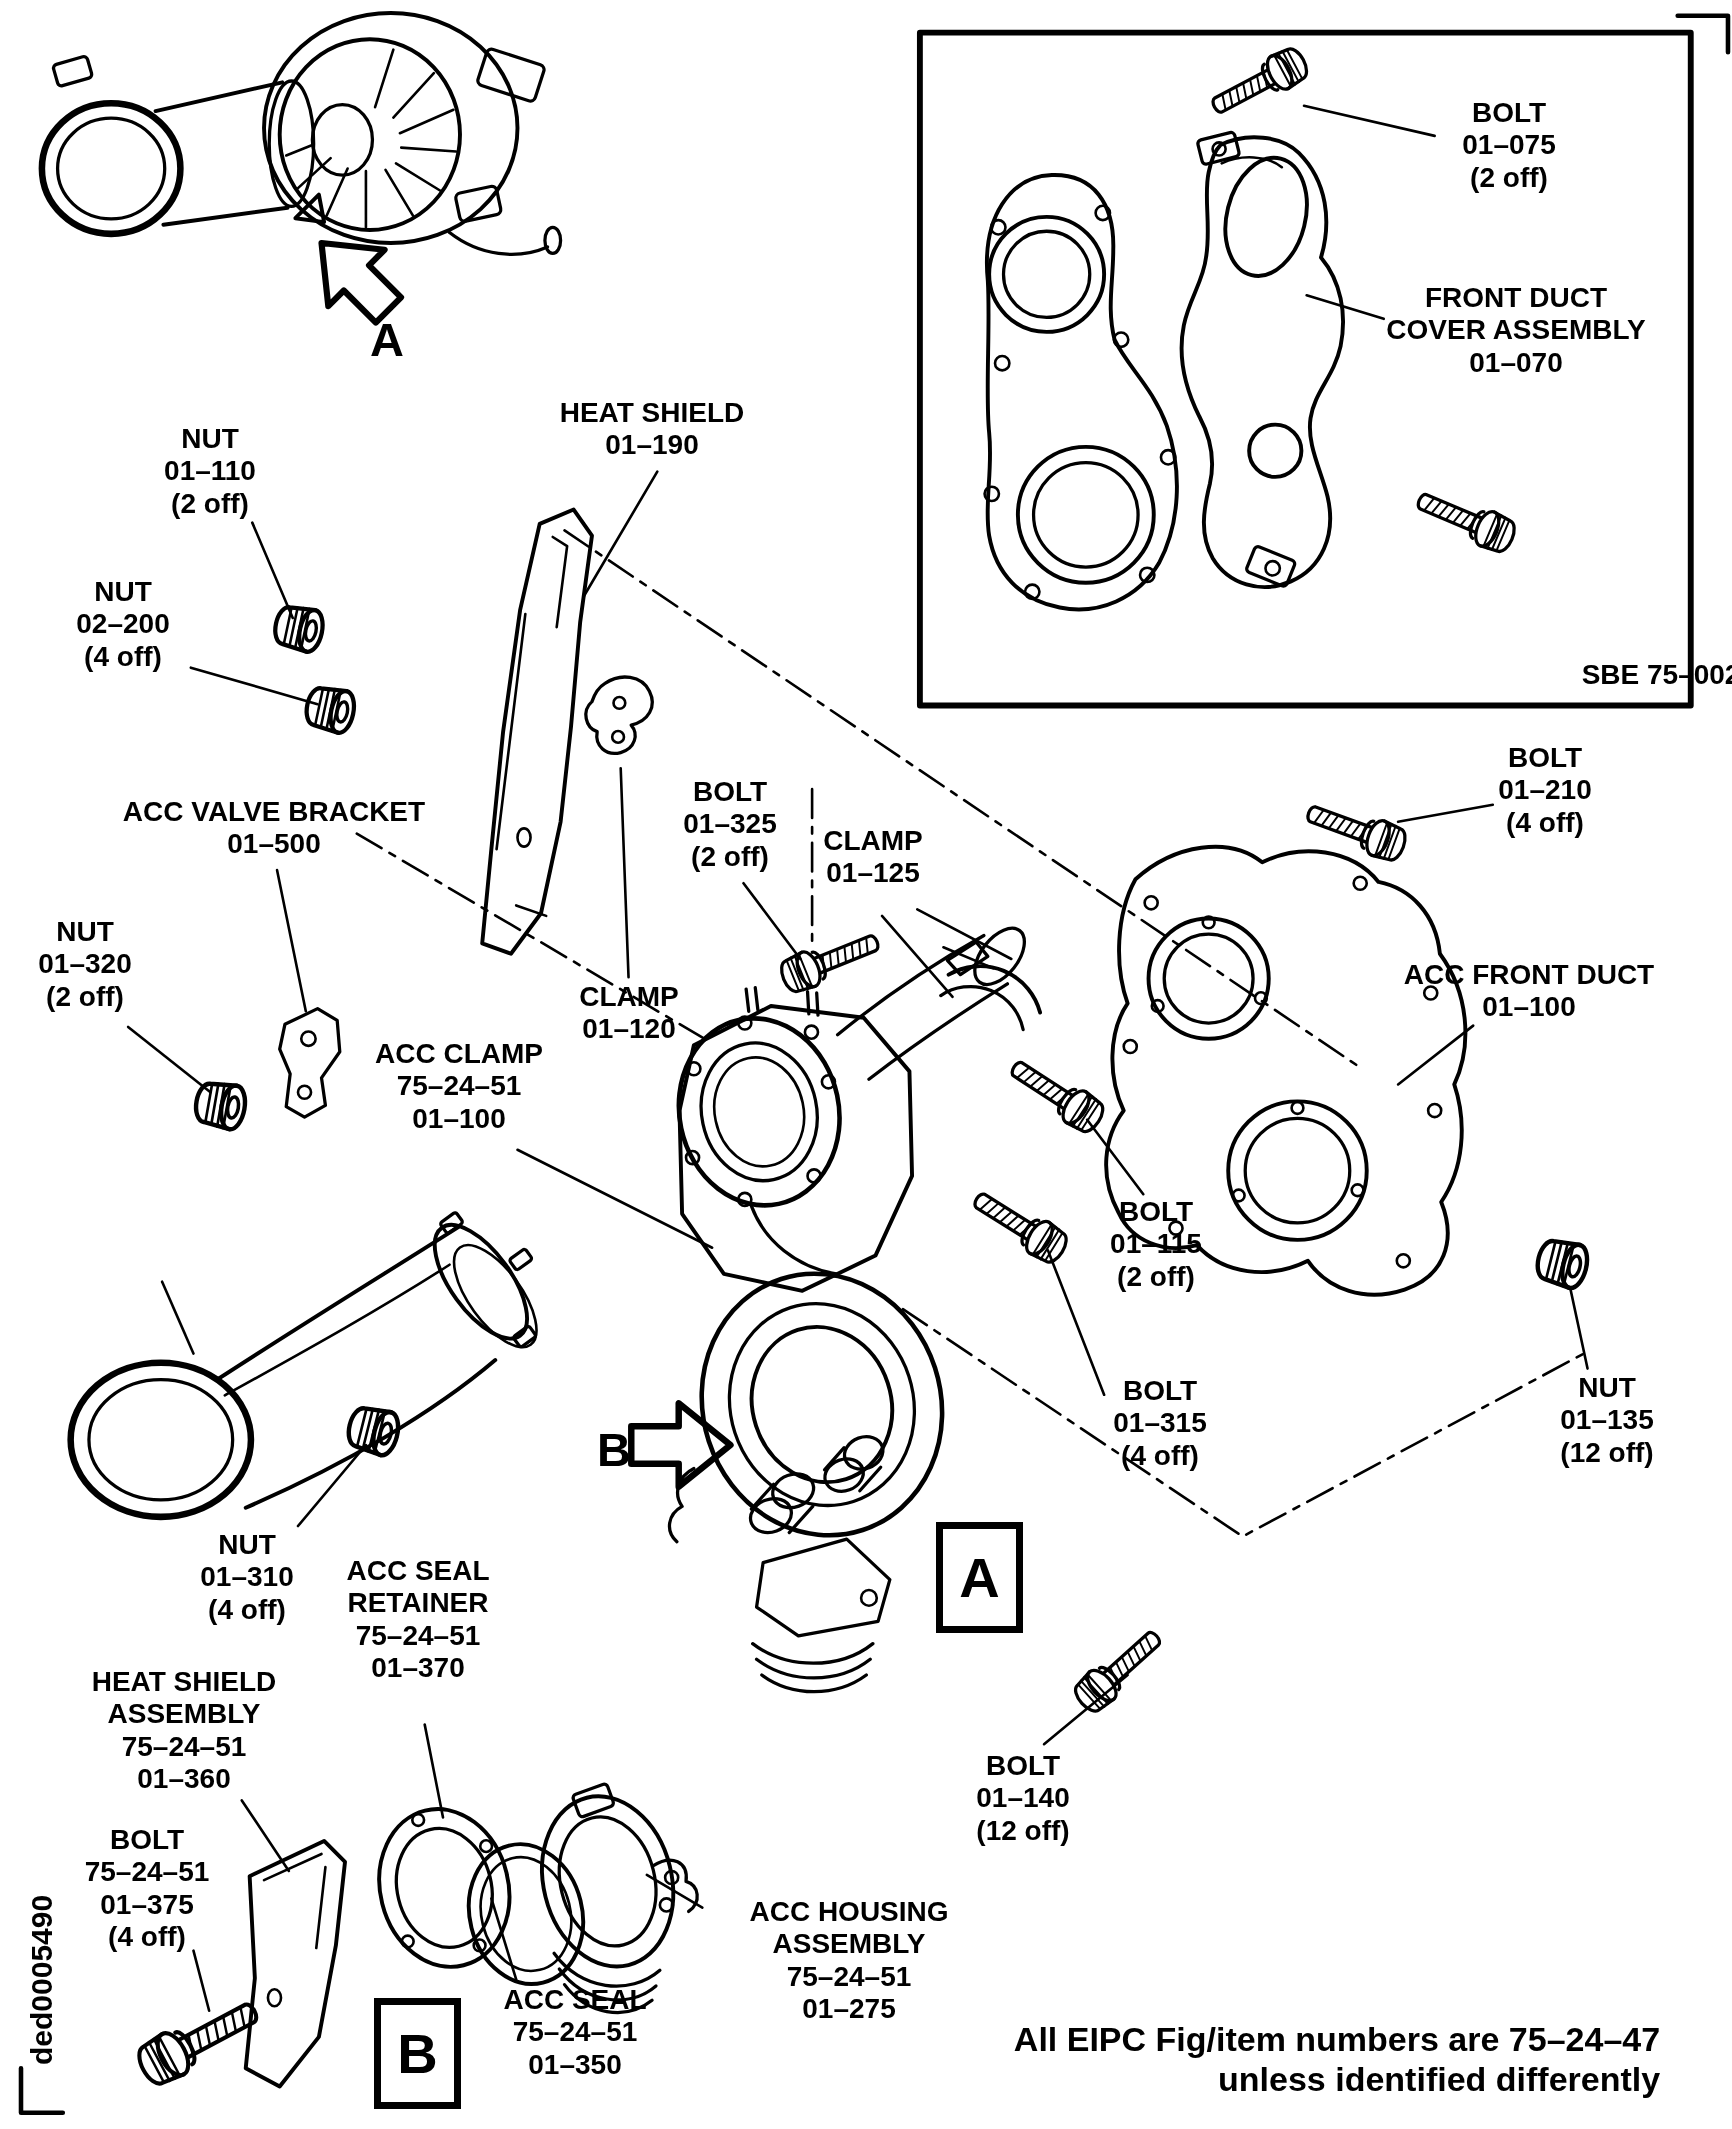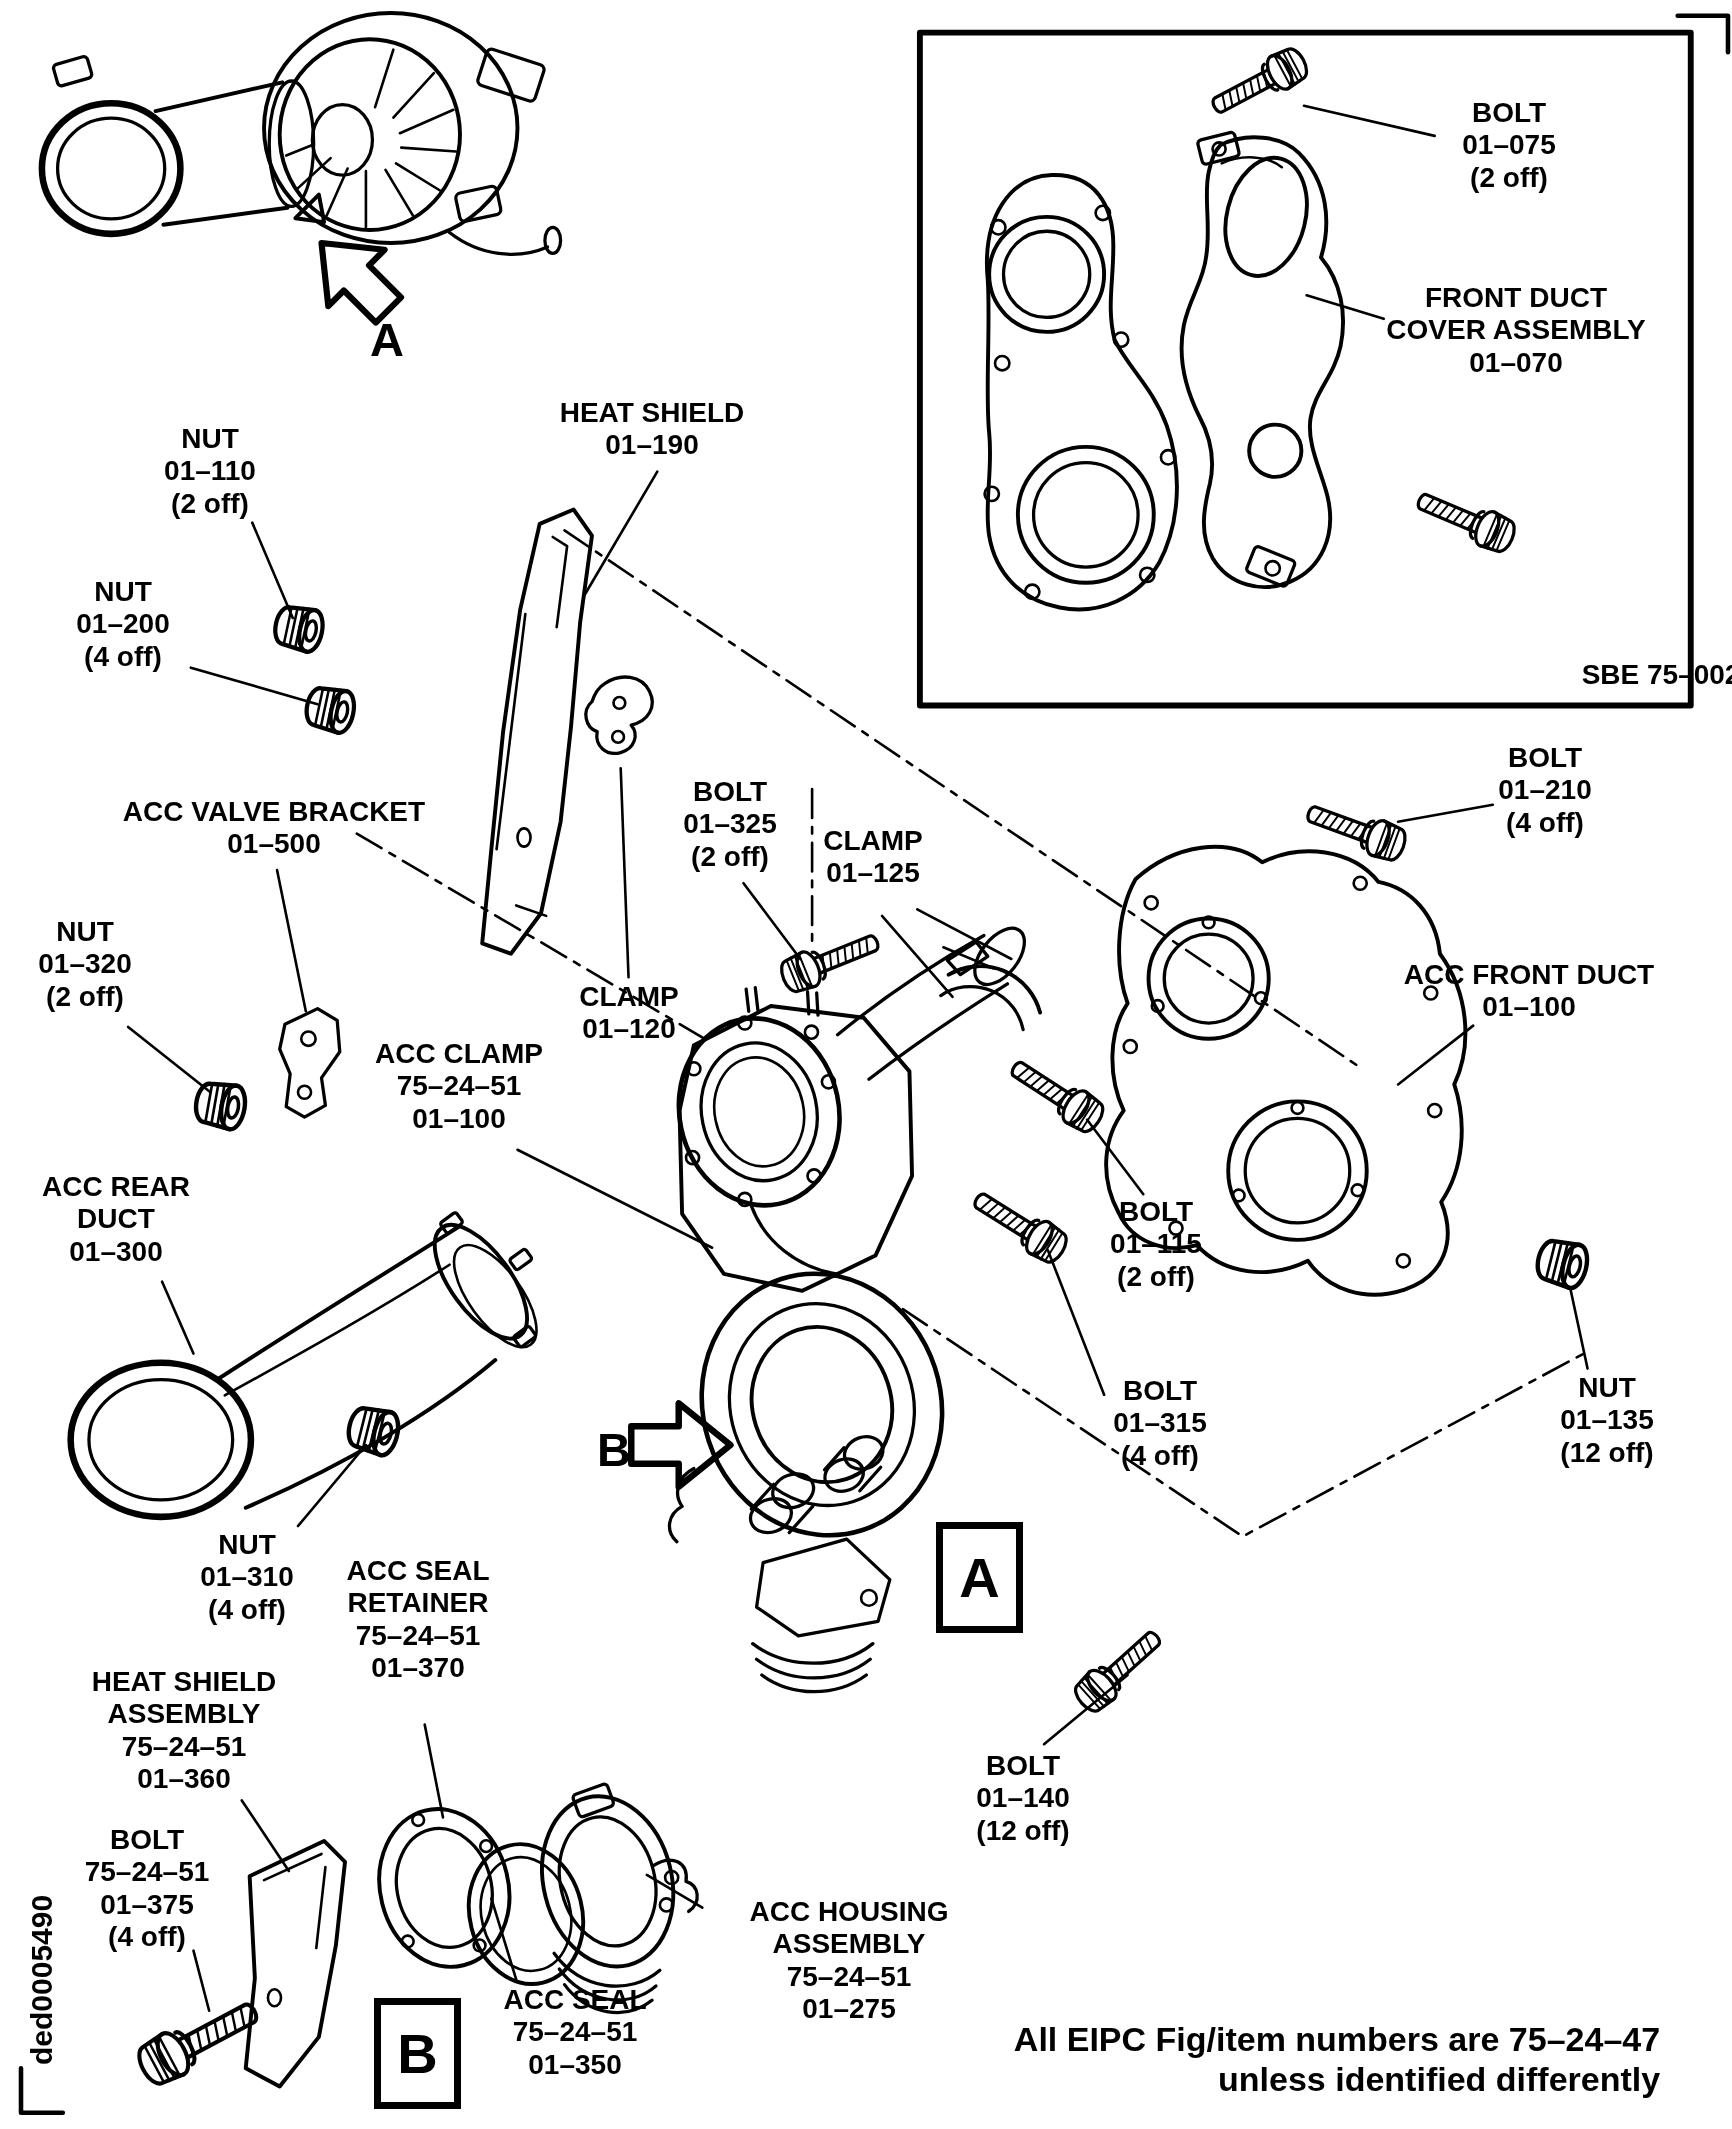--- a/index.html
+++ b/index.html
@@ -302,21 +302,21 @@
   <div>HEAT SHIELD</div>
   <div>01–190</div>
 </div>
 <div class="lbl" style="left:210px;top:423px">
   <div>NUT</div>
   <div>01–110</div>
   <div>(2 off)</div>
 </div>
 <div class="lbl" style="left:123px;top:576px">
   <div>NUT</div>
-  <div>01–200</div>
+  <div>02–200</div>
   <div>(4 off)</div>
 </div>
 <div class="lbl" style="left:274px;top:796px">
   <div>ACC VALVE BRACKET</div>
   <div>01–500</div>
 </div>
 <div class="lbl" style="left:85px;top:916px">
   <div>NUT</div>
   <div>01–320</div>
   <div>(2 off)</div>
@@ -341,25 +341,20 @@
 </div>
 <div class="lbl" style="left:629px;top:981px">
   <div>CLAMP</div>
   <div>01–120</div>
 </div>
 <div class="lbl" style="left:459px;top:1038px">
   <div>ACC CLAMP</div>
   <div>75–24–51</div>
   <div>01–100</div>
 </div>
-<div class="lbl" style="left:116px;top:1171px">
-  <div>ACC REAR</div>
-  <div>DUCT</div>
-  <div>01–300</div>
-</div>
 <div class="lbl" style="left:1156px;top:1196px">
   <div>BOLT</div>
   <div>01–115</div>
   <div>(2 off)</div>
 </div>
 <div class="lbl" style="left:1160px;top:1375px">
   <div>BOLT</div>
   <div>01–315</div>
   <div>(4 off)</div>
 </div>

